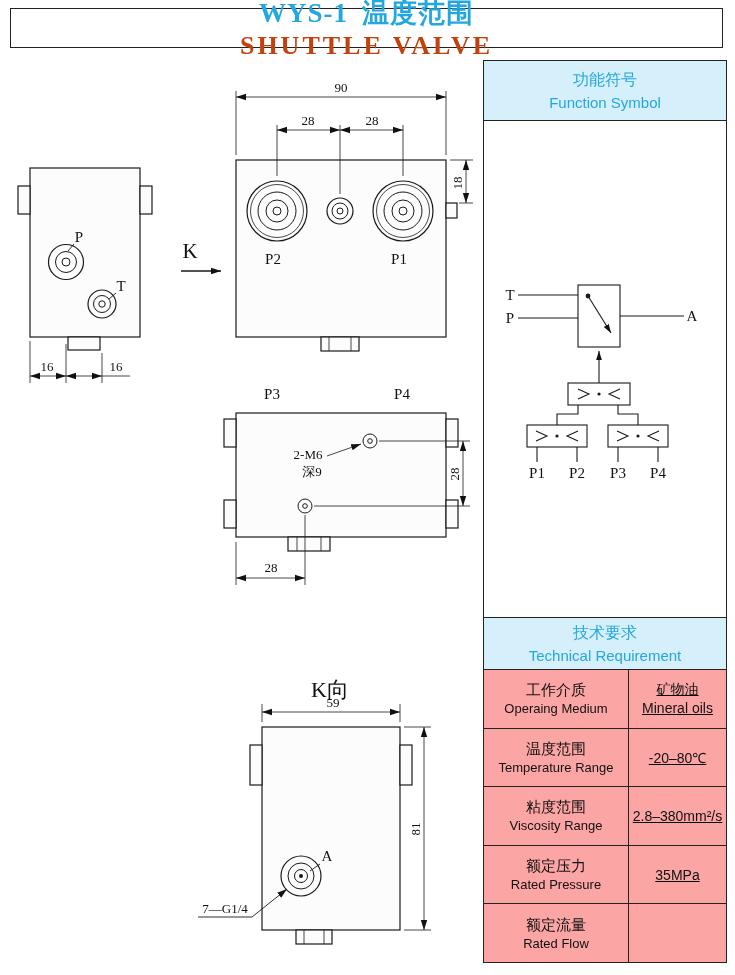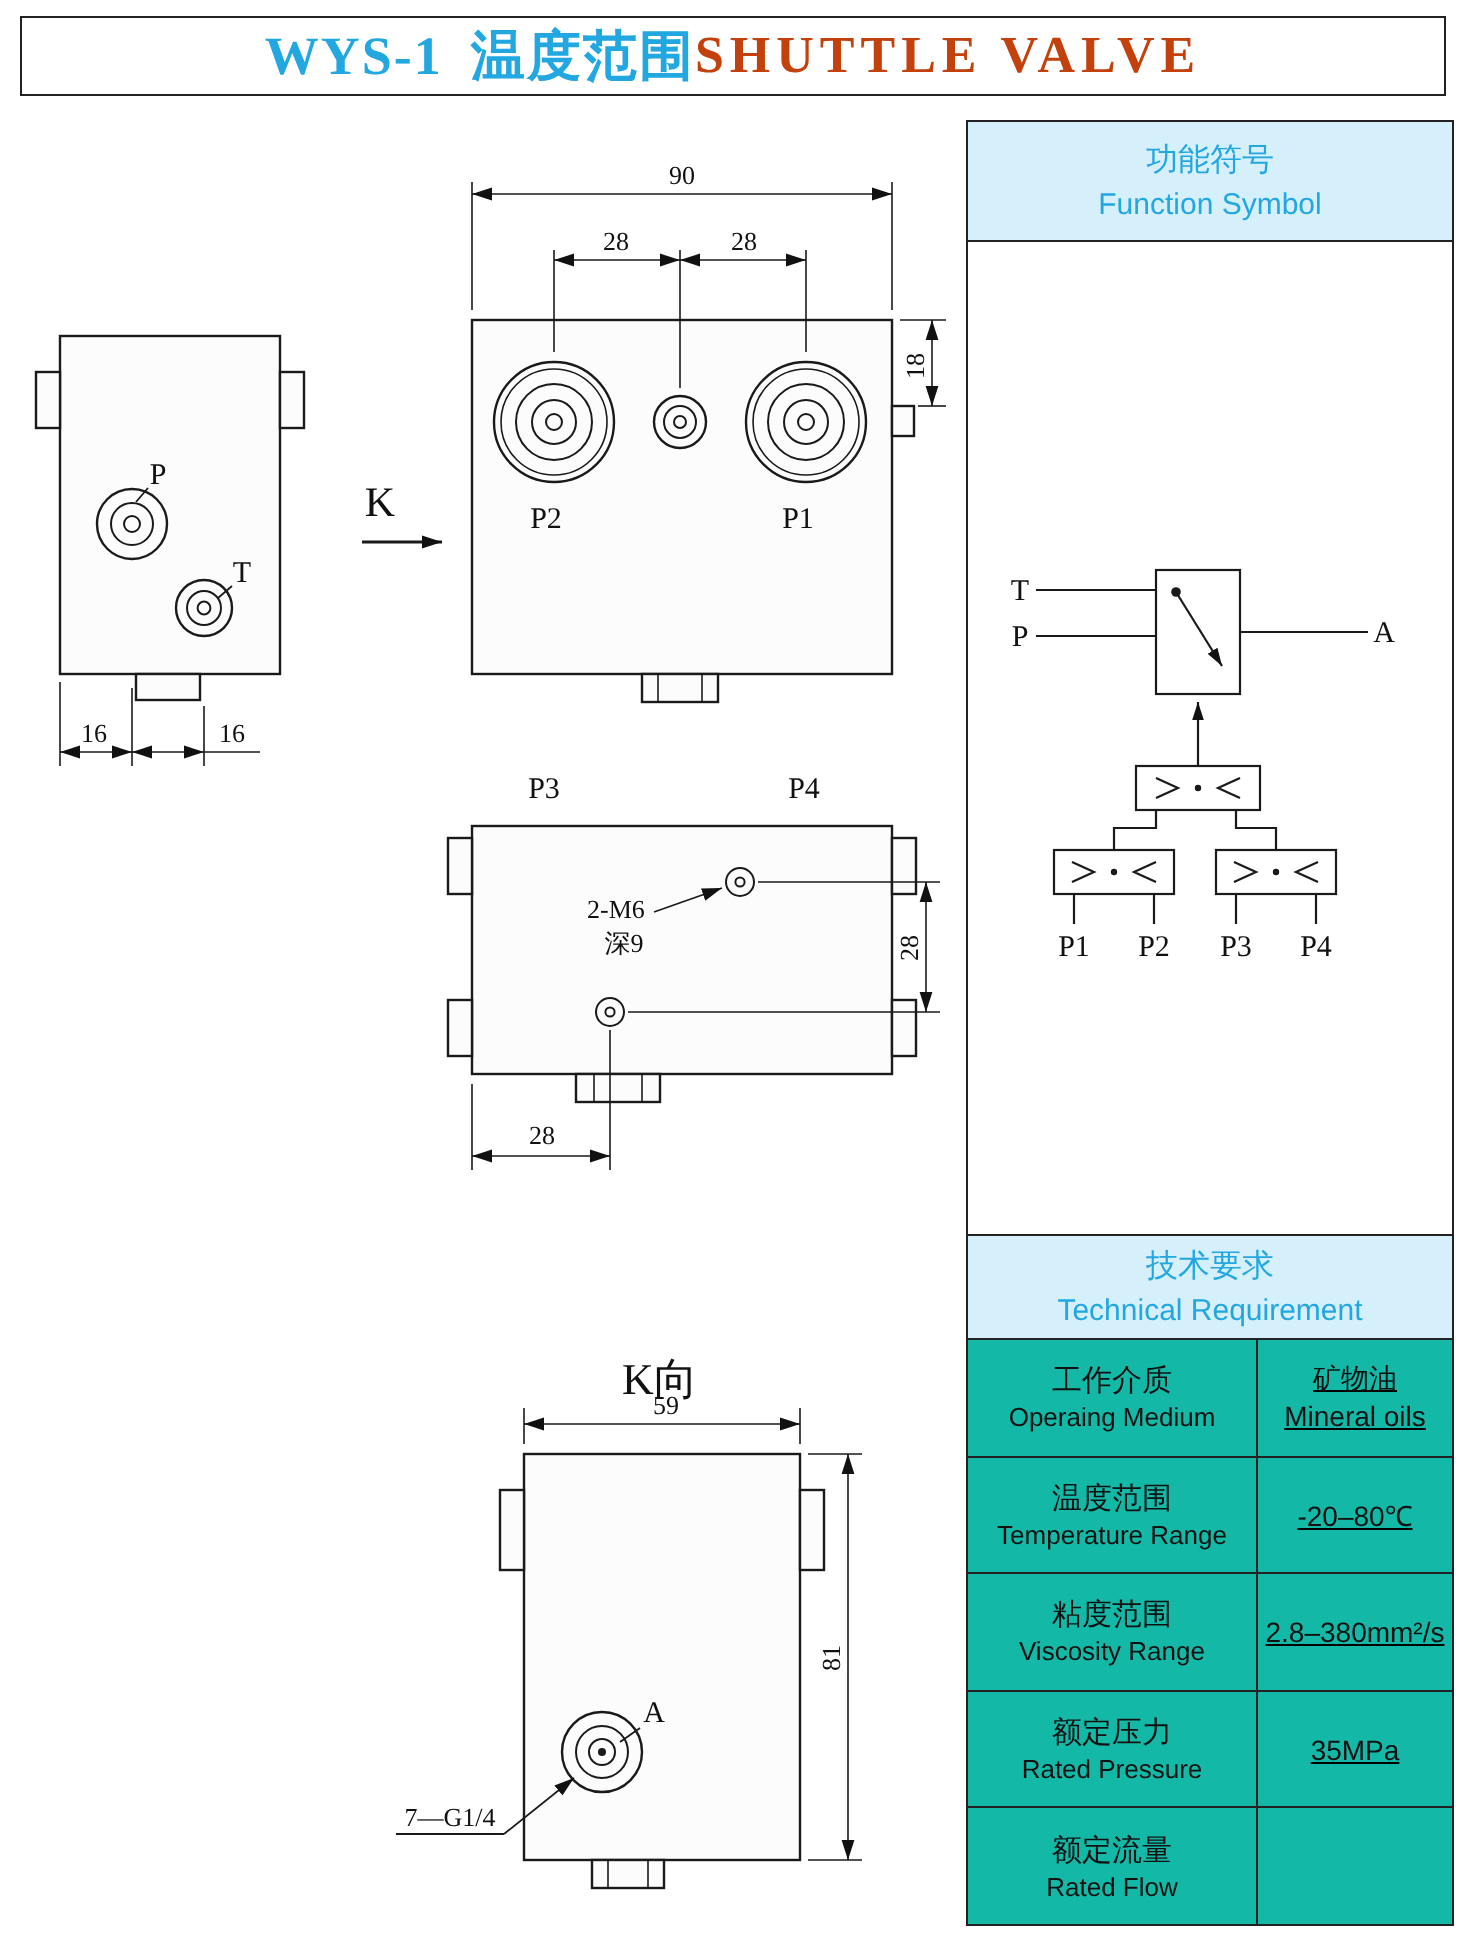--- a/index.html
+++ b/index.html
@@ -5,29 +5,29 @@
   * { margin:0; padding:0; box-sizing:border-box; }
   html,body { background:#ffffff; }
   body { width:735px; height:975px; font-family:"Liberation Sans", sans-serif; }
   .page { position:relative; width:735px; height:975px; background:#ffffff; overflow:hidden; }
 
   .drawing-svg { position:absolute; left:0; top:0; }
 
   .title-bar {
     position:absolute; left:10px; top:8px; width:713px; height:40px;
     border:1px solid #222; background:#ffffff;
-    display:flex; align-items:center; justify-content:center; 
+    display:flex; align-items:center; justify-content:center; flex-direction:column;
   }
   .title-cn-wrap { display:flex; align-items:baseline; gap:14px; }
   .title-model, .title-cn { color:#23a7e0; font:bold 27px "Liberation Serif", serif; letter-spacing:1px; }
   .title-en { color:#c2410c; font:bold 26px "Liberation Serif", serif; letter-spacing:3px; }
 
   .side-panel {
     position:absolute; left:483px; top:60px; width:244px; height:903px;
-    border:1px solid #222; background:#14b8a6; display:flex; flex-direction:column;
+    border:1px solid #222; background:#fca5a5; display:flex; flex-direction:column;
   }
   .panel-header {
     flex:0 0 60px; background:#d5effb; border-bottom:1px solid #222;
     display:flex; flex-direction:column; align-items:center; justify-content:center; gap:3px;
   }
   .panel-header.tech { flex:0 0 52px; }
   .panel-header .hdr-cn { font-size:16px; color:#23a7e0; }
   .panel-header .hdr-en { font-size:15px; color:#23a7e0; }
 
   .symbol-area { flex:0 0 497px; position:relative; border-bottom:1px solid #222; background:#ffffff; }

